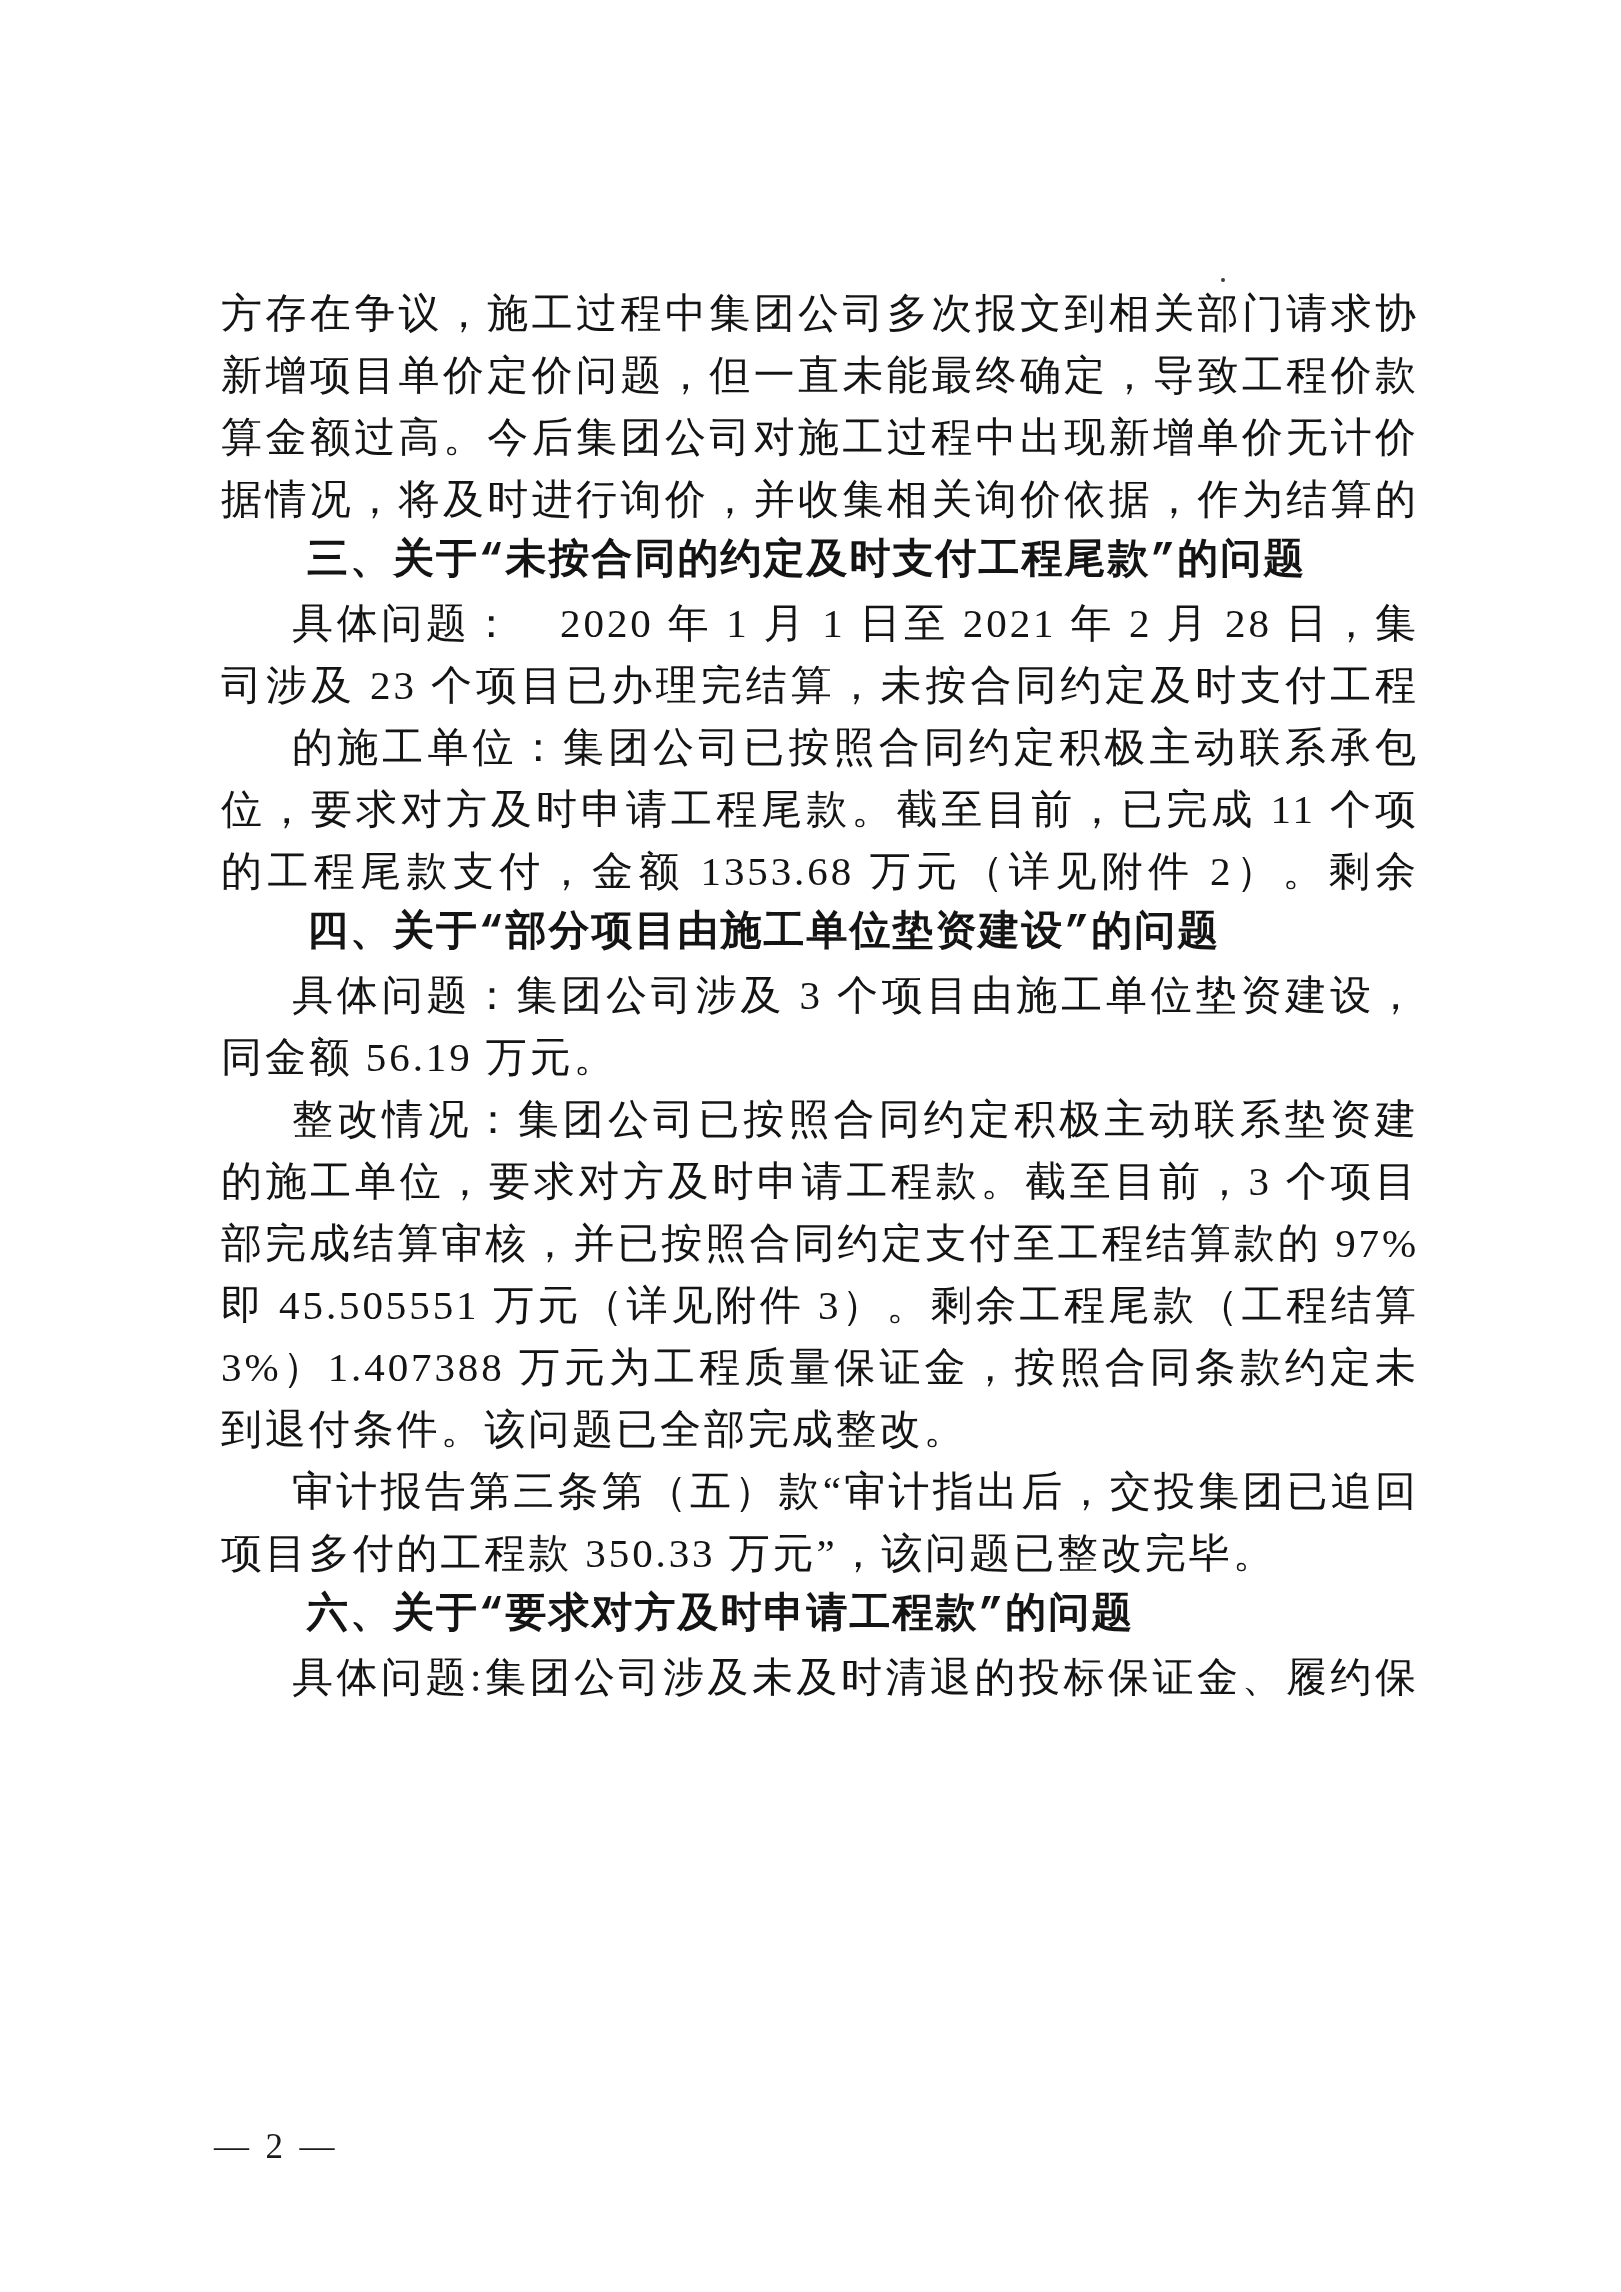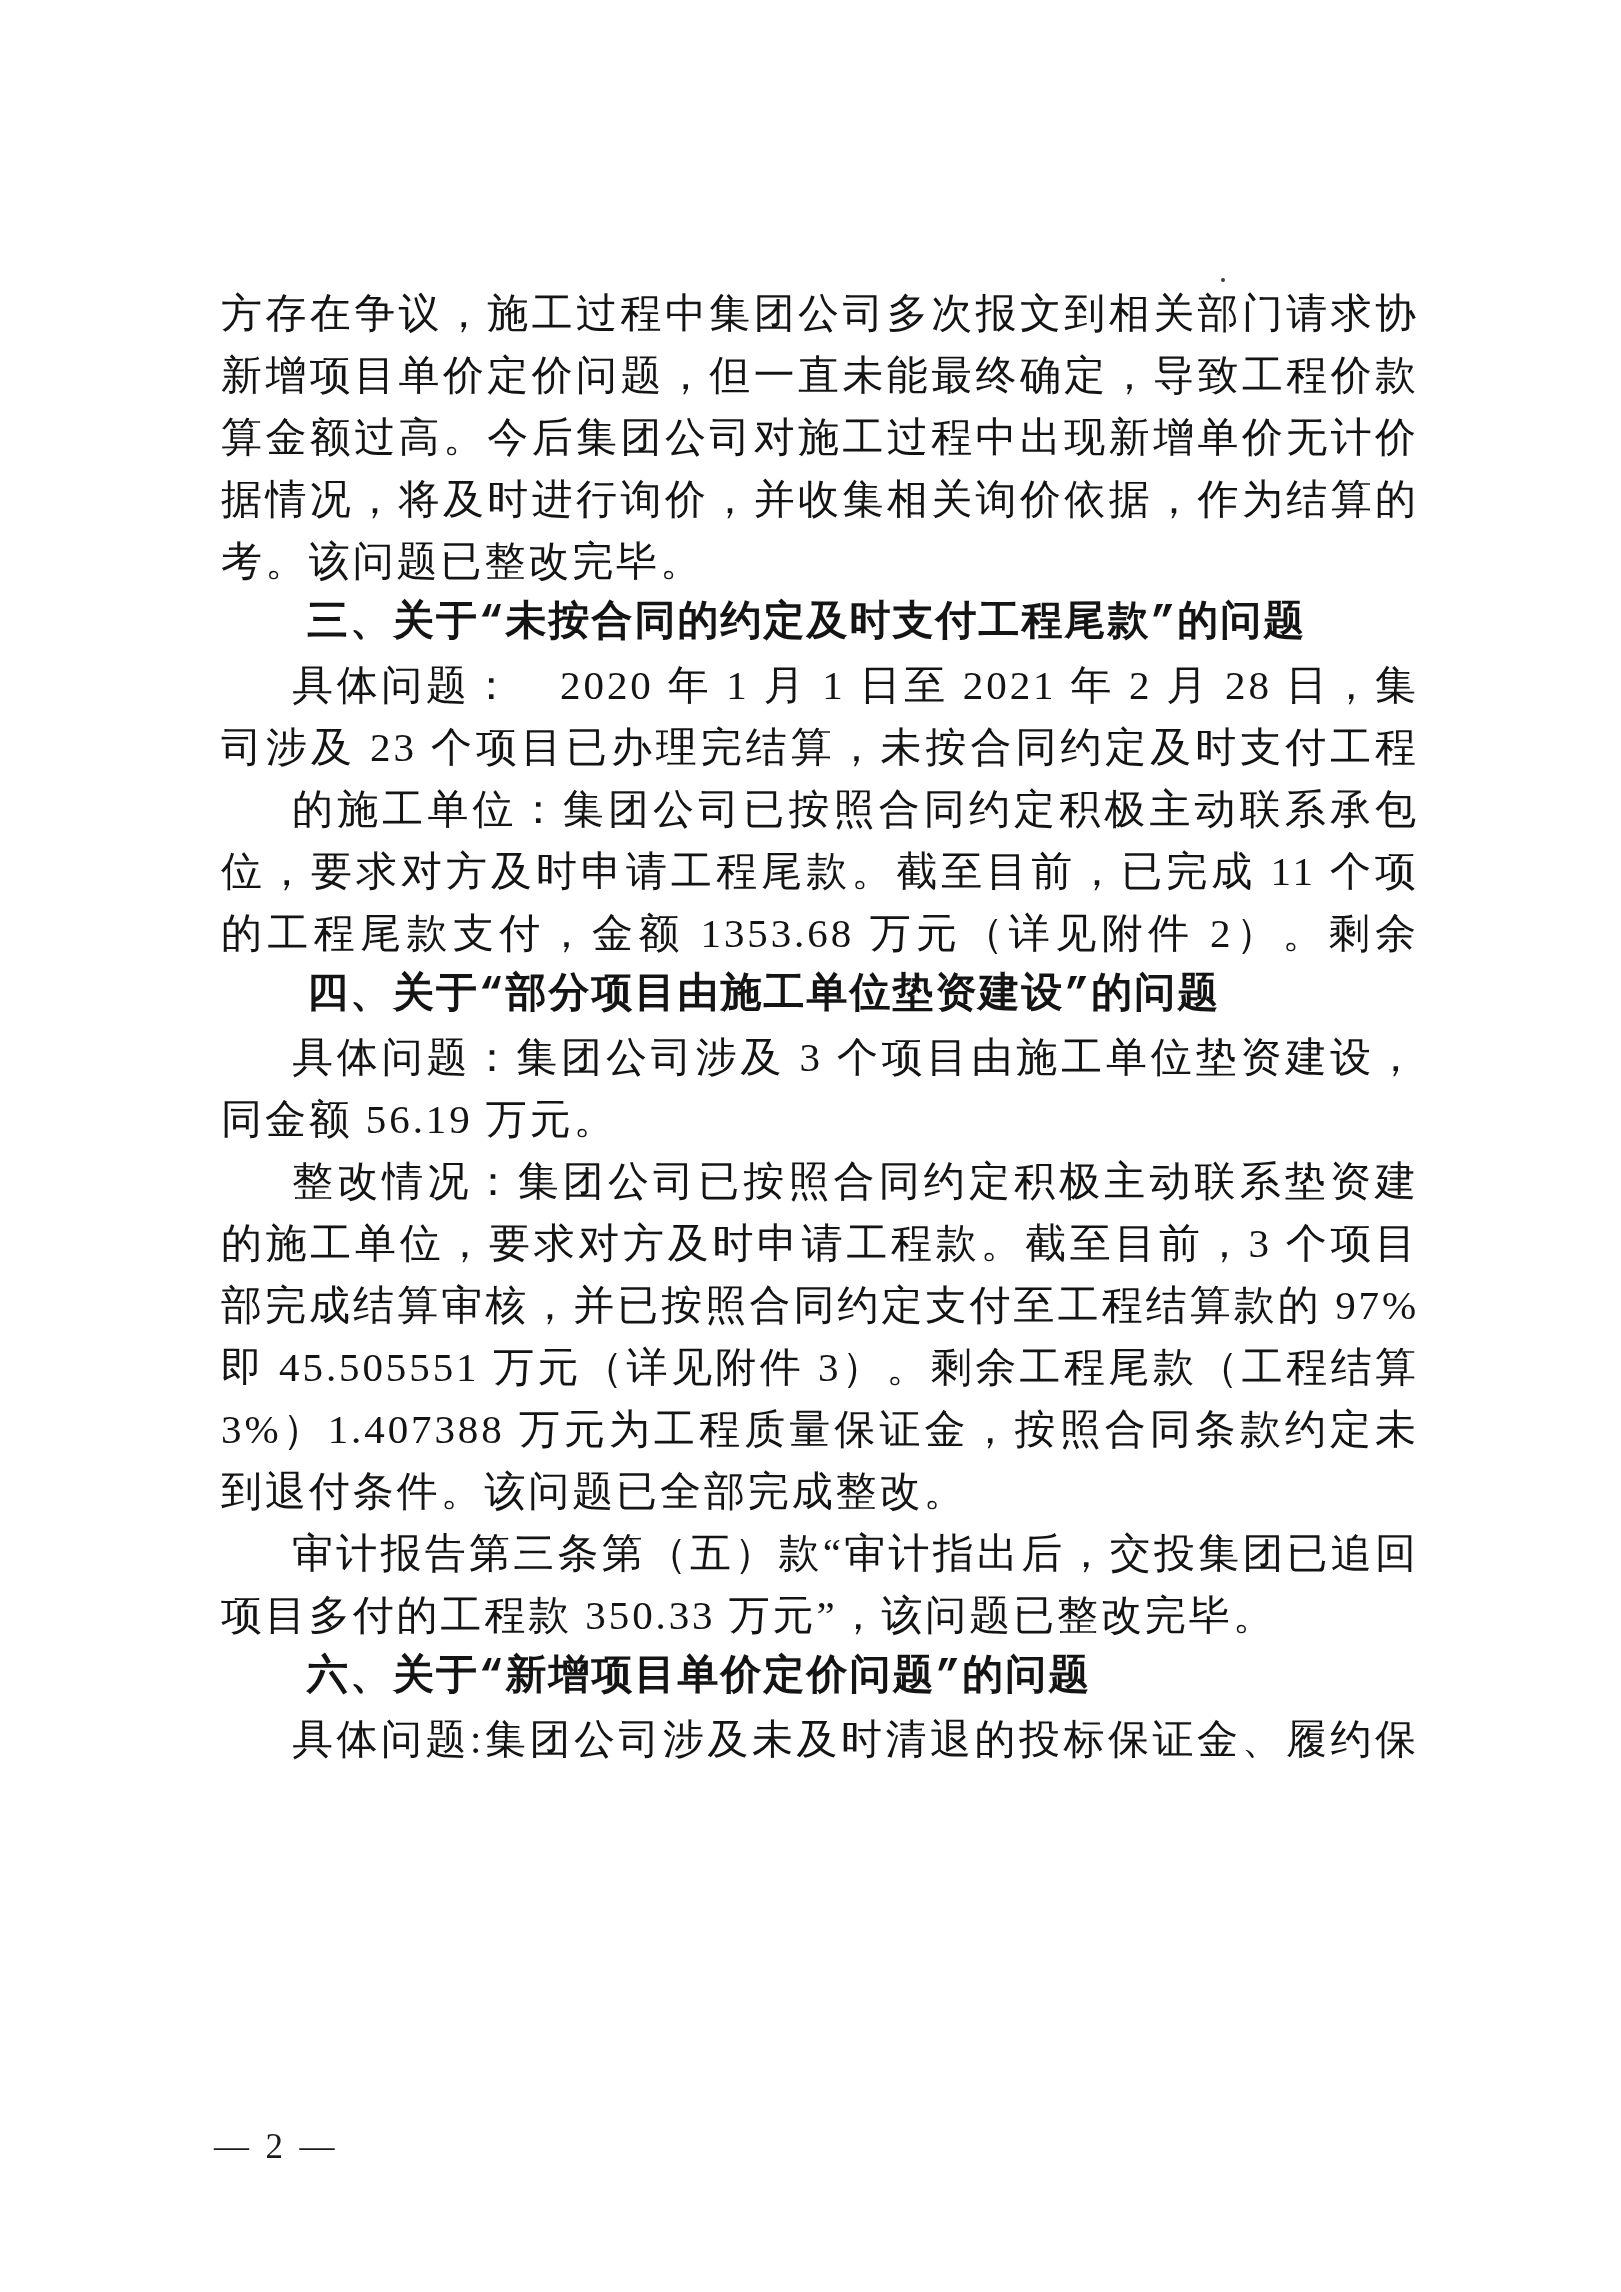--- a/index.html
+++ b/index.html
@@ -77,38 +77,37 @@
 
 <div class="page">
 
   <span class="artifact-dot"></span>
 
   <div class="doc-body">
     <div class="ln full">方存在争议，施工过程中集团公司多次报文到相关部门请求协调</div>
     <div class="ln full">新增项目单价定价问题，但一直未能最终确定，导致工程价款结</div>
     <div class="ln full">算金额过高。今后集团公司对施工过程中出现新增单价无计价依</div>
     <div class="ln full">据情况，将及时进行询价，并收集相关询价依据，作为结算的参</div>
-    <div class="ln">考。该问题已整改完毕。</div>
     <div class="ln heading">三、关于“未按合同的约定及时支付工程尾款”的问题</div>
     <div class="ln indent full">具体问题：　2020 年 1 月 1 日至 2021 年 2 月 28 日，集团公</div>
     <div class="ln full">司涉及 23 个项目已办理完结算，未按合同约定及时支付工程尾</div>
     <div class="ln indent full">的施工单位：集团公司已按照合同约定积极主动联系承包单</div>
     <div class="ln full">位，要求对方及时申请工程尾款。截至目前，已完成 11 个项目</div>
     <div class="ln full">的工程尾款支付，金额 1353.68 万元（详见附件 2）。剩余 12 个</div>
     <div class="ln heading">四、关于“部分项目由施工单位垫资建设”的问题</div>
     <div class="ln indent full">具体问题：集团公司涉及 3 个项目由施工单位垫资建设，合</div>
     <div class="ln">同金额 56.19 万元。</div>
     <div class="ln indent full">整改情况：集团公司已按照合同约定积极主动联系垫资建设</div>
     <div class="ln full">的施工单位，要求对方及时申请工程款。截至目前，3 个项目全</div>
     <div class="ln full">部完成结算审核，并已按照合同约定支付至工程结算款的 97%</div>
     <div class="ln full">即 45.505551 万元（详见附件 3）。剩余工程尾款（工程结算款的</div>
     <div class="ln full">3%）1.407388 万元为工程质量保证金，按照合同条款约定未达</div>
     <div class="ln">到退付条件。该问题已全部完成整改。</div>
     <div class="ln indent full">审计报告第三条第（五）款“审计指出后，交投集团已追回 2 个</div>
     <div class="ln">项目多付的工程款 350.33 万元”，该问题已整改完毕。</div>
-    <div class="ln heading">六、关于“新增项目单价定价问题”的问题</div>
+    <div class="ln heading">六、关于“要求对方及时申请工程款”的问题</div>
     <div class="ln indent full">具体问题:集团公司涉及未及时清退的投标保证金、履约保证金、</div>
   </div>
 
   <div class="page-number">— 2 —</div>
 
 </div>
 
 
 </body></html>

